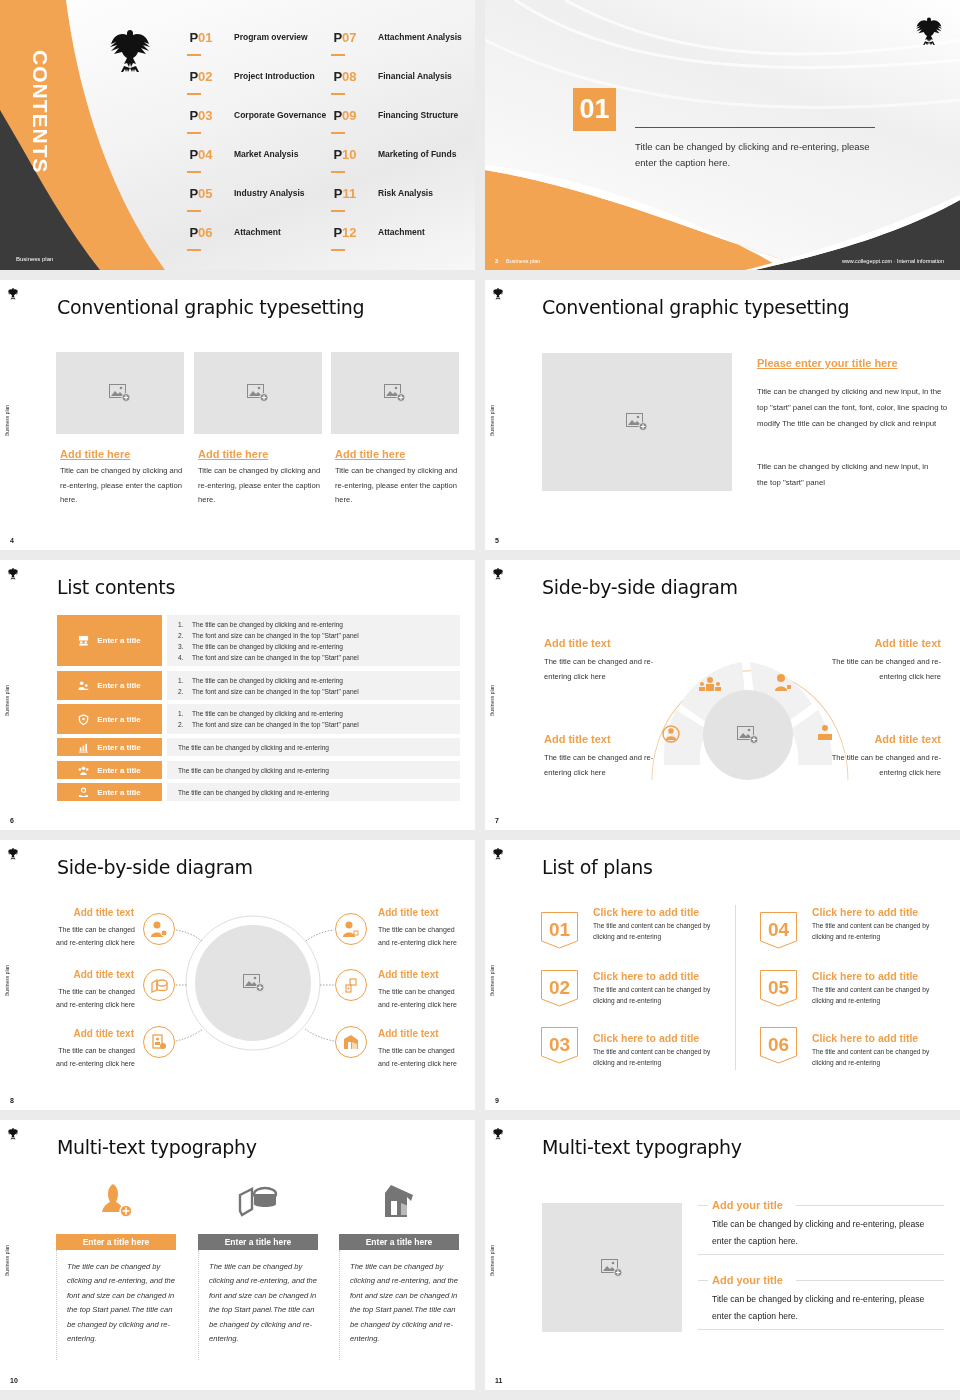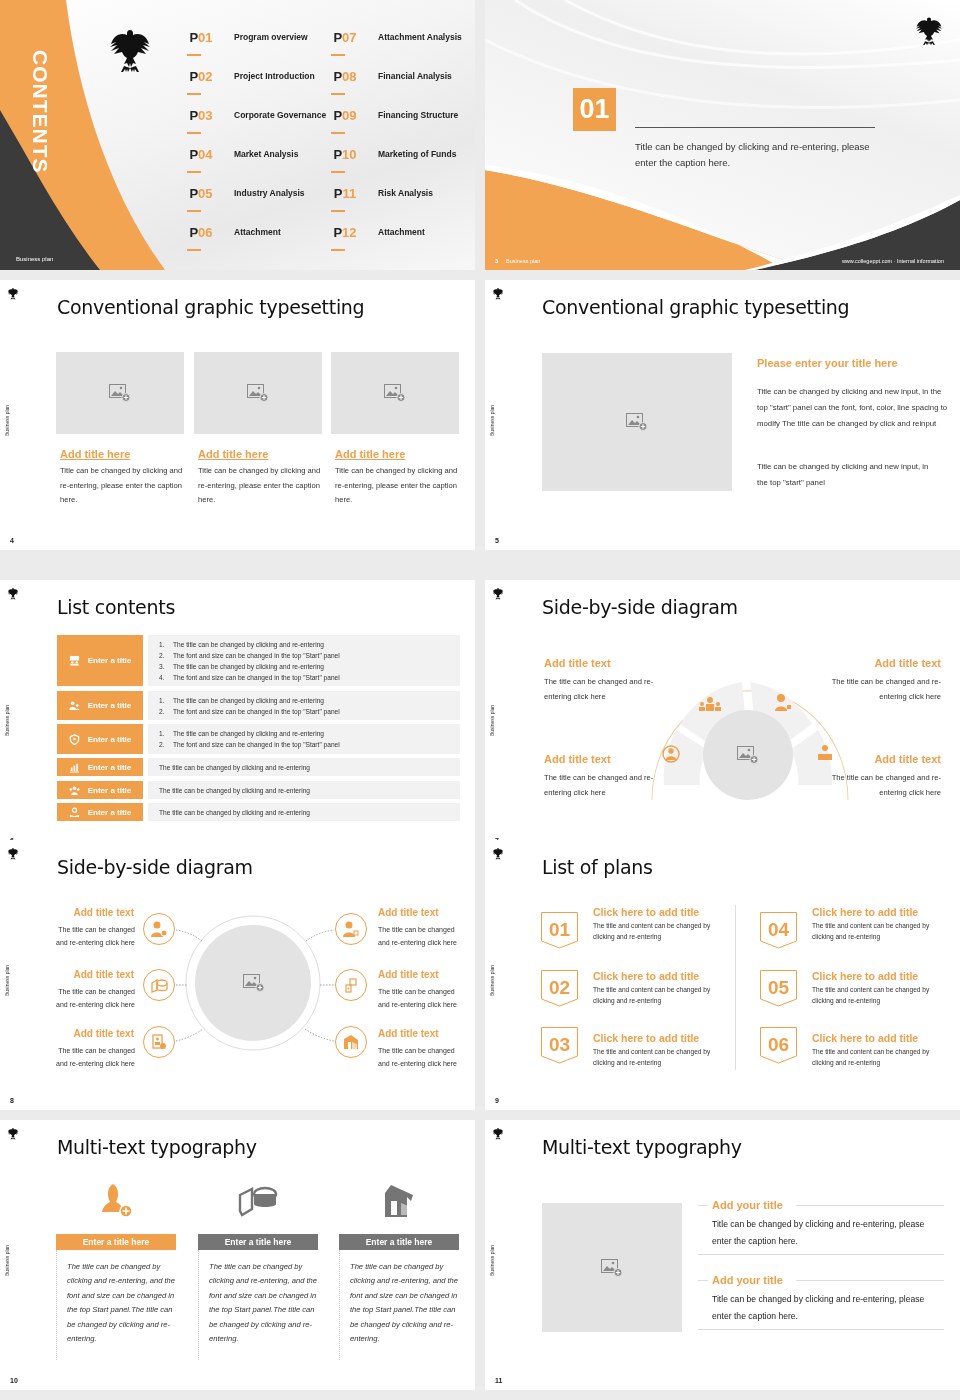--- a/index.html
+++ b/index.html
@@ -1,20 +1,20 @@
 <!DOCTYPE html>
 <html><head>
 <meta charset="utf-8">
 <style>
   *{box-sizing:border-box;margin:0;padding:0;}
   html,body{width:960px;height:1400px;background:#ebebeb;font-family:"Liberation Sans",sans-serif;color:#222;overflow:hidden;}
   .grid{position:relative;width:960px;height:1400px;}
   .slide{position:absolute;width:475px;height:270px;background:#fff;overflow:hidden;}
   .s-l{left:0;} .s-r{left:485px;}
-  .r0{top:0;} .r1{top:280px;} .r2{top:580px;} .r3{top:840px;} .r4{top:1120px;}
+  .r0{top:0;} .r1{top:280px;} .r2{top:560px;} .r3{top:840px;} .r4{top:1120px;}
   
   .eagle-sm{position:absolute;left:6px;top:6px;width:14px;height:16px;}
   .side-label{position:absolute;left:4px;top:120px;width:16px;height:40px;font-size:5px;color:#333;writing-mode:vertical-rl;transform:rotate(180deg);text-align:center;}
   .page-num{position:absolute;left:10px;bottom:6px;font-size:7px;font-weight:bold;color:#222;}
   .slide-title{position:absolute;left:57px;top:16px;font-size:19px;color:#111;font-family:"DejaVu Sans",sans-serif;font-weight:normal;letter-spacing:-0.3px;}
   .ph{background:#e4e3e3;display:flex;align-items:center;justify-content:center;}
   .ph-icon{width:22px;height:18px;}
   
   .s1-bg{position:absolute;inset:0;background:linear-gradient(160deg,#fff 0%,#f4f4f4 40%,#e9e9e9 70%,#f7f7f7 100%);}
   .s1-wave{position:absolute;left:0;top:0;width:200px;height:270px;}
@@ -39,25 +39,25 @@
   .s3-footl{position:absolute;left:10px;bottom:6px;font-size:5.5px;color:#fff;}
   .s3-footr{position:absolute;right:16px;bottom:6px;font-size:5.5px;color:#fff;}
   .eagle-tr{position:absolute;right:14px;top:14px;width:34px;height:36px;}
   
   .s4-card{position:absolute;top:72px;width:128px;}
   .s4-card .ph{height:82px;}
   .s4-card h4{font-size:11px;color:#f0a04b;margin:14px 0 4px 4px;font-weight:bold;text-decoration:underline;}
   .s4-card p{font-size:7.6px;line-height:14.5px;color:#333;margin-left:4px;}
   
   .s5-ph{position:absolute;left:57px;top:73px;width:190px;height:138px;}
-  .s5-h{position:absolute;left:272px;top:77px;font-size:11px;font-weight:bold;color:#f0a04b;}
+  .s5-h{position:absolute;left:272px;top:77px;font-size:11px;font-weight:bold;color:#f0a04b;text-decoration:underline;}
   .s5-p{position:absolute;left:272px;width:195px;font-size:7.8px;color:#333;line-height:16px;}
   
   .s6-row{position:absolute;left:57px;width:403px;display:flex;}
-  .s6-lab{width:86px;background:#f0a04b;color:#fff;font-size:8px;font-weight:bold;display:flex;align-items:center;justify-content:center;gap:8px;}
+  .s6-lab{width:105px;background:#f0a04b;color:#fff;font-size:8px;font-weight:bold;display:flex;align-items:center;justify-content:center;gap:8px;}
   .s6-lab svg{width:11px;height:11px;}
   .s6-body{flex:1;margin-left:5px;background:#f2f2f2;font-size:6.6px;color:#333;display:flex;flex-direction:column;justify-content:center;padding-left:11px;line-height:11px;}
   .s6-body .li span.n{display:inline-block;width:14px;}
   
   .s7-t{position:absolute;font-size:11px;font-weight:bold;color:#f0a04b;}
   .s7-p{position:absolute;font-size:7.6px;color:#333;line-height:14.5px;width:110px;}
   .s7-diag{position:absolute;left:165px;top:70px;width:200px;height:150px;}
   
   .s8-t{position:absolute;font-size:10px;font-weight:bold;color:#f0a04b;}
   .s8-p{position:absolute;font-size:7px;color:#333;line-height:13px;width:80px;}

